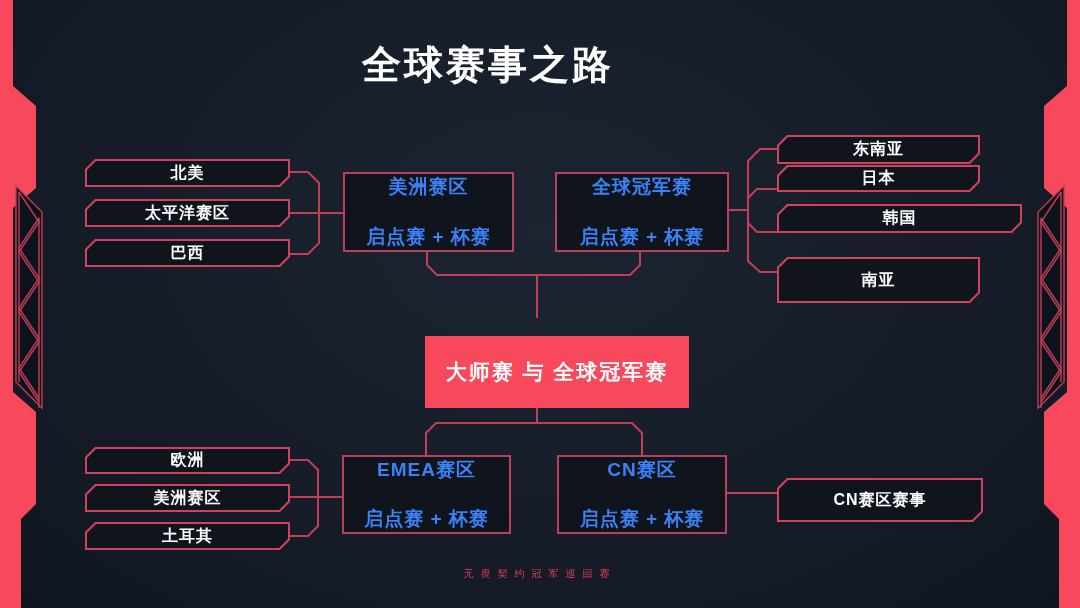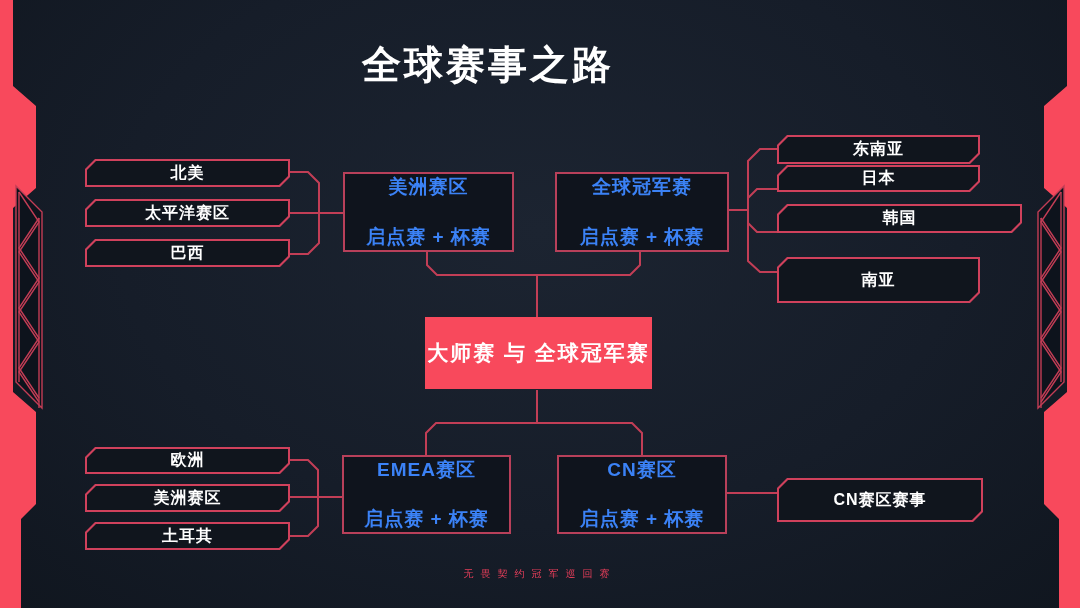--- a/index.html
+++ b/index.html
@@ -116,21 +116,21 @@
   <div class="bg"></div>
     <div class="fill"></div>
   <div class="label">韩国</div>
 </div>
 <div class="cbox" style="left:777px;top:257px;width:203px;height:46px">
   <div class="bg"></div>
     <div class="fill"></div>
   <div class="label">南亚</div>
 </div>
 
-<div class="redbox" style="left:425px;top:317px;width:227px;height:72px">
+<div class="redbox" style="left:425px;top:336px;width:264px;height:72px">
   <span>大师赛 与 全球冠军赛</span>
 </div>
 
 <div class="cbox" style="left:85px;top:447px;width:205px;height:27px">
   <div class="bg"></div>
     <div class="fill"></div>
   <div class="label">欧洲</div>
 </div>
 <div class="cbox" style="left:85px;top:484px;width:205px;height:28px">
   <div class="bg"></div>

